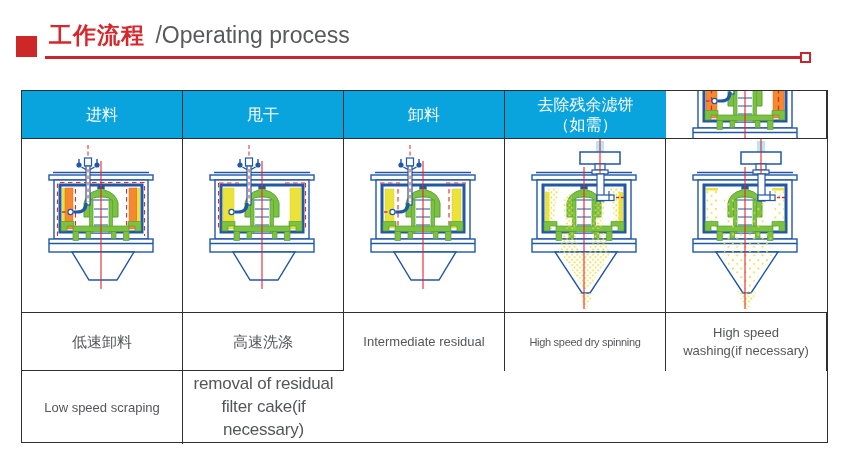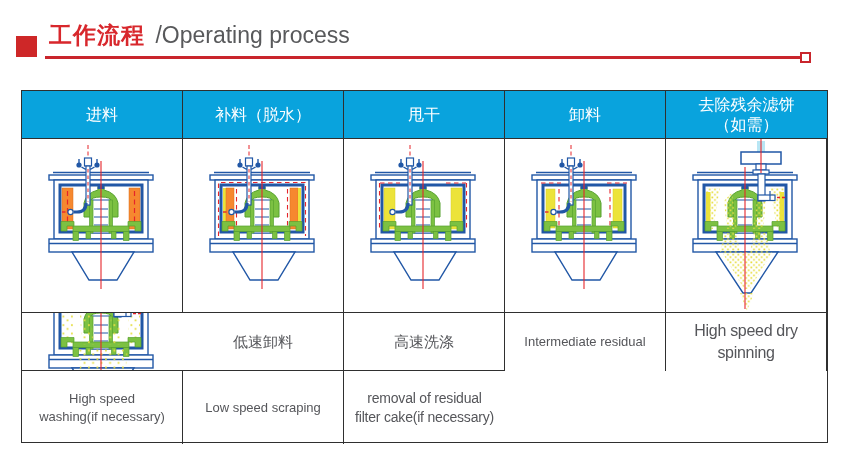--- a/index.html
+++ b/index.html
@@ -25,41 +25,40 @@
   }
   .cell{border-right:1px solid #2f2f2f;border-bottom:1px solid #2f2f2f;
         display:flex;align-items:center;justify-content:center;text-align:center;
         box-sizing:border-box;overflow:hidden;}
   .cell.last{border-right:none;}
   .cell.bot{border-bottom:none;}
   .hcell{background:#09a3dd;color:#fff;font-size:16px;line-height:1.25;white-space:pre-line;}
   .dcell{padding:0;background:#fff;}
   .zhcell{color:#55565a;font-size:15px;line-height:1.3;white-space:pre-line;}
   .encell{color:#55565a;font-size:13px;line-height:1.35;white-space:pre-line;padding:0 1px;}
-  .encell.c3{font-size:16px;letter-spacing:-0.3px;}
-  .encell.c6{font-size:14px;letter-spacing:-0.2px;}
+  .encell.c3{font-size:11px;letter-spacing:-0.3px;}
+  .encell.c6{font-size:17px;letter-spacing:-0.2px;}
   svg.diag{display:block;width:133px;height:174px;}
 </style>
 </head>
 <body>
 
 <div class="sec-head">
   <div class="accent-sq"></div>
   <div class="titles">
     <span class="t-zh">工作流程</span>
     <span class="t-en">/Operating process</span>
   </div>
   <div class="underline"></div>
   <div class="end-sq"></div>
 </div>
 
 <div class="ptable">
 
   <div class="cell hcell">进料</div>
-  <div class="cell hcell">补料（脱水）</div>
   <div class="cell hcell">甩干</div>
   <div class="cell hcell">卸料</div>
   <div class="cell hcell last">去除残余滤饼
 （如需）</div>
 
   <div class="cell dcell">
     <svg class="diag" viewBox="0 0 133 174">
       <defs>
         <pattern id="dotsD" width="5.2" height="5.2" patternUnits="userSpaceOnUse">
           <rect x="0.3" y="0.4" width="1.7" height="1.7" fill="#e6de42"></rect>

